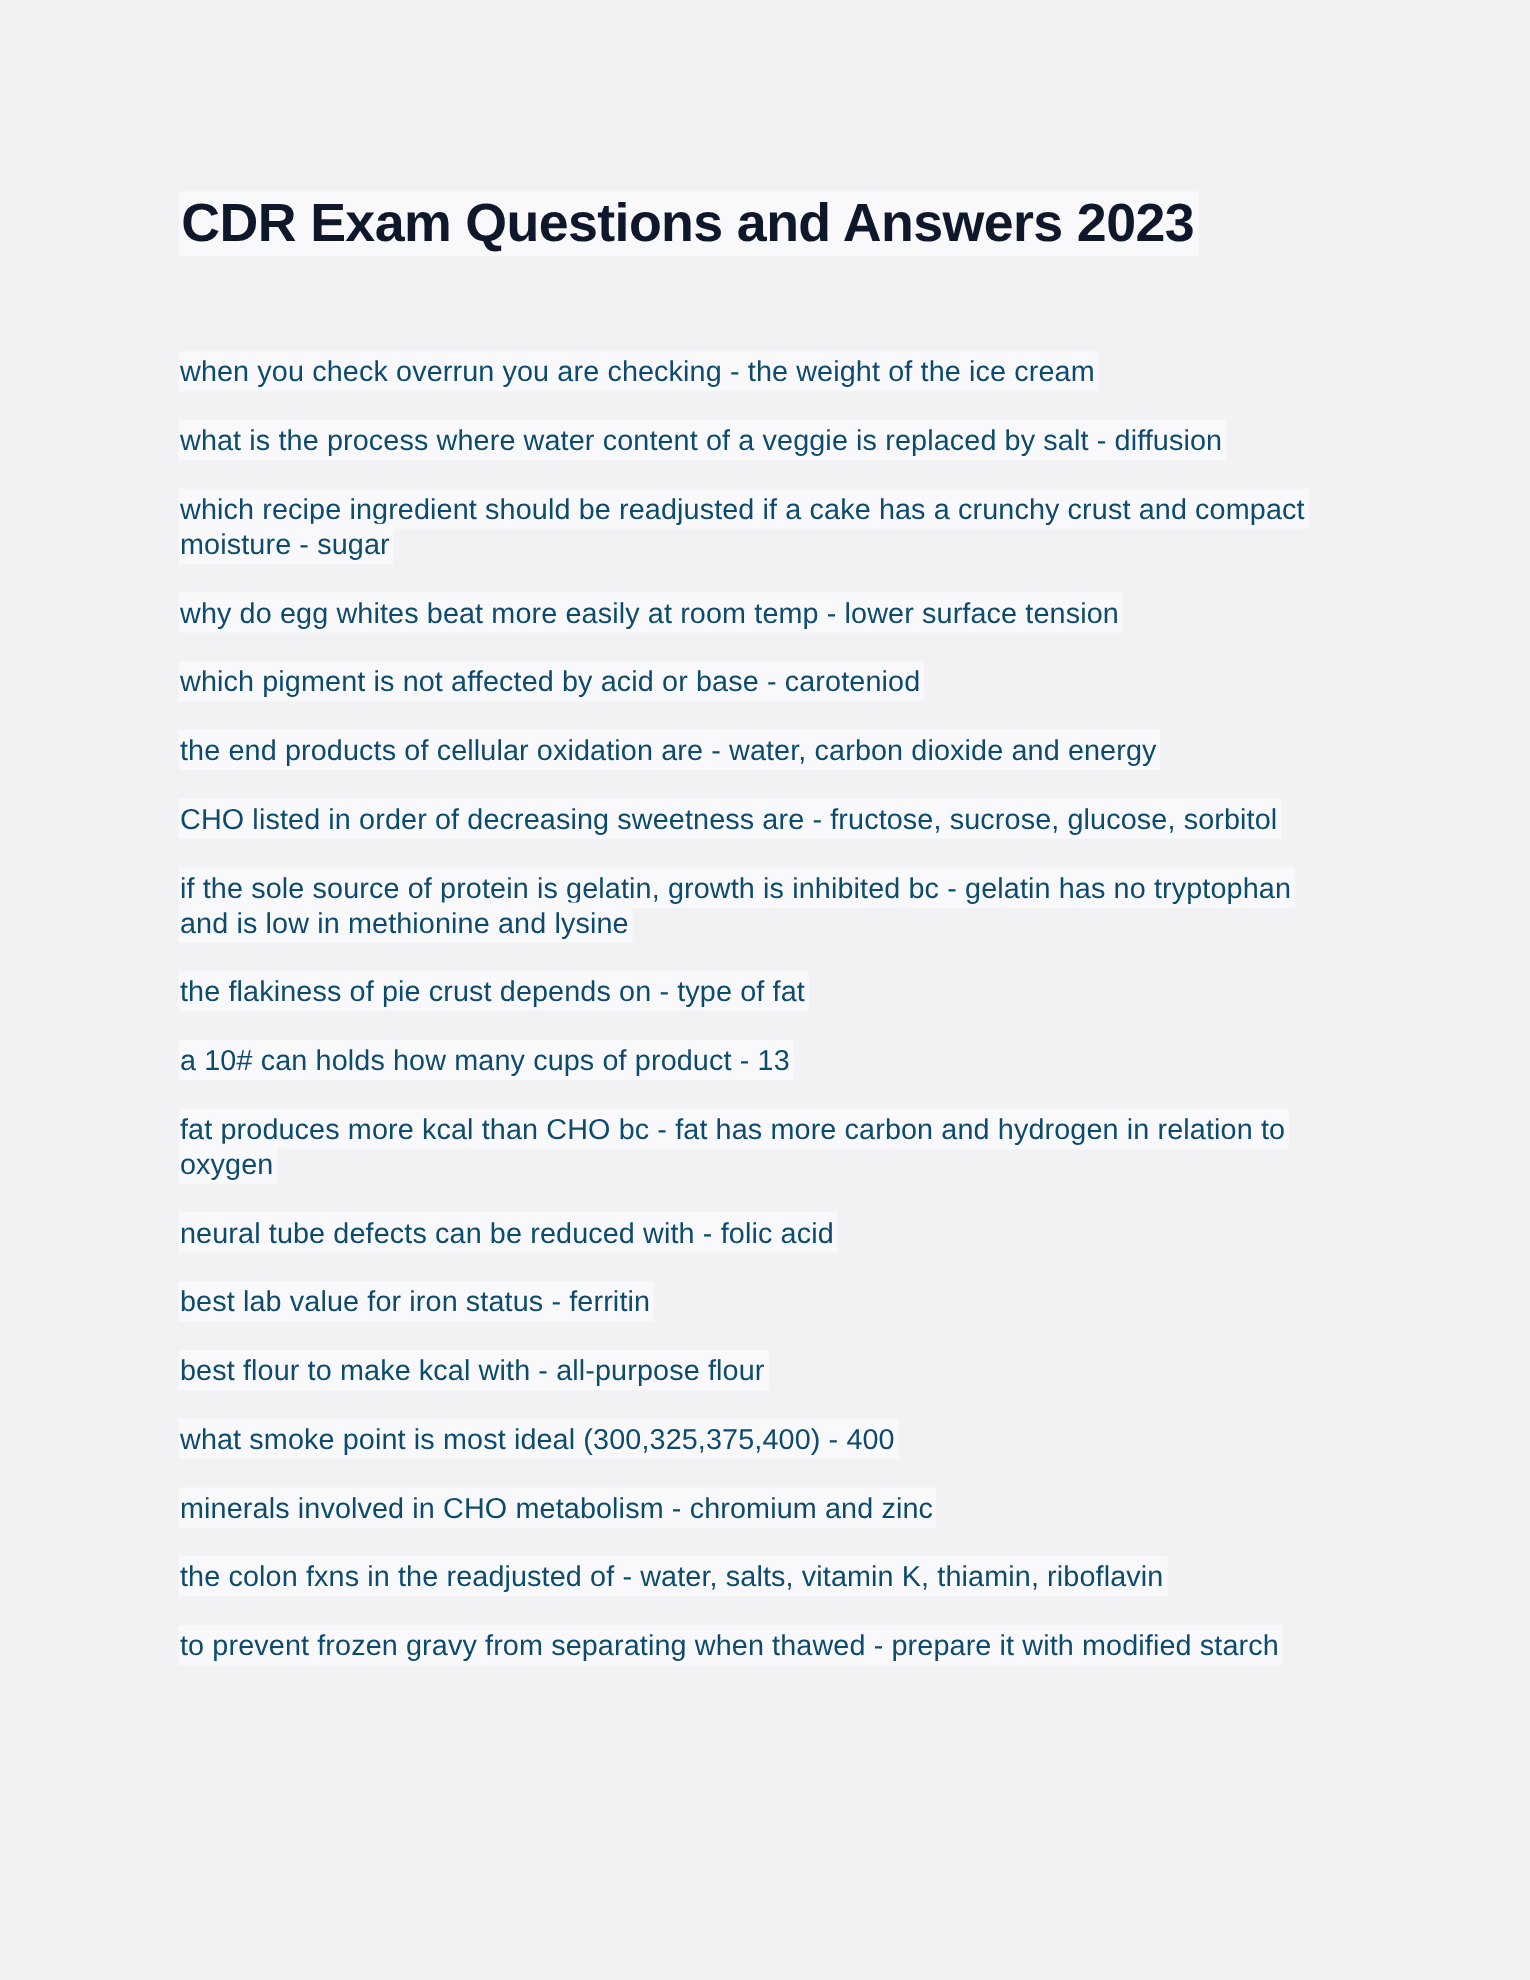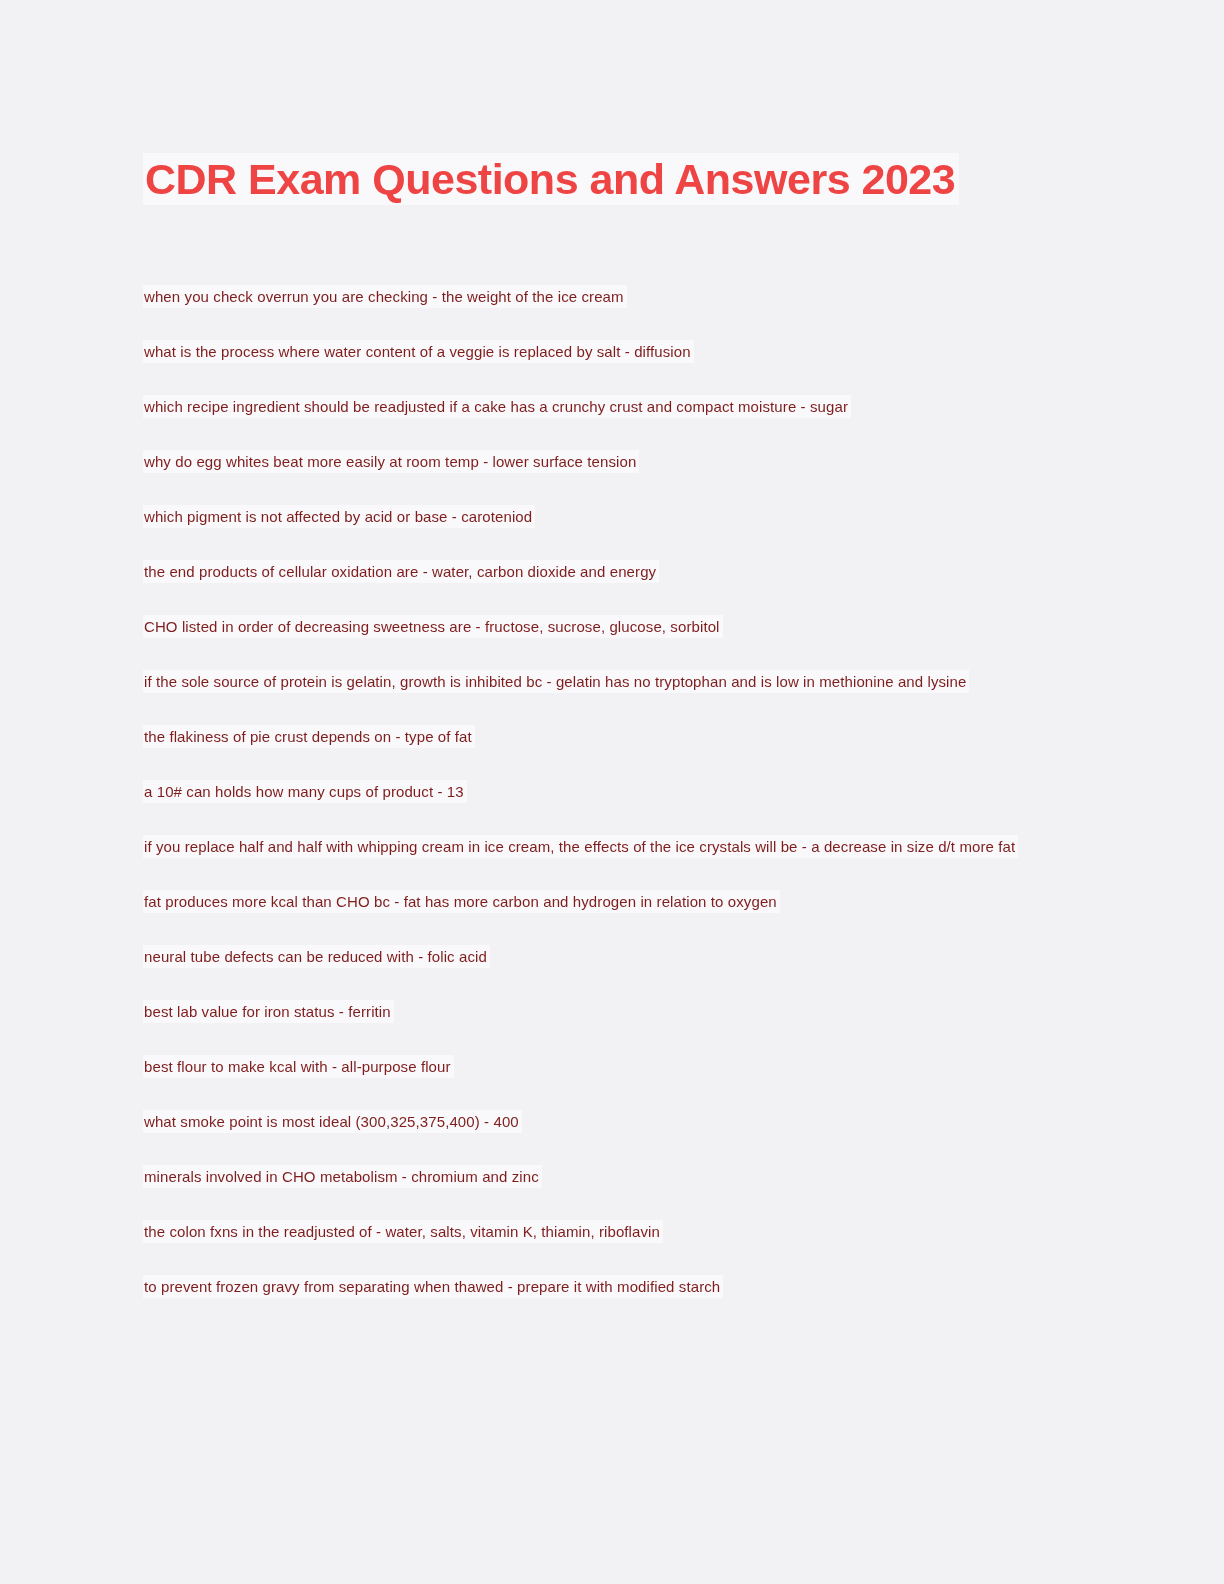--- a/index.html
+++ b/index.html
@@ -19,31 +19,31 @@
     padding: 155px 0 0 143px;
     width: 928px;
   }
   h1.doc-title {
     margin: 0 0 80px 0;
     font-family: "Liberation Sans", sans-serif;
     font-weight: 700;
     font-size: 43px;
     line-height: 48px;
     letter-spacing: -0.5px;
-    color: #ef4444;
+    color: #0f172a;
   }
   h1.doc-title .hl {
     background: #f9f9fb;
     padding: 2px 4px 2px 2px;
   }
   p.qa-line {
     margin: 0 0 27px 0;
-    font-size: 15px;
+    font-size: 23px;
     line-height: 28px;
-    color: #7f1d1d;
+    color: #0c4a6e;
     letter-spacing: 0.1px;
   }
   p.qa-line .hl {
     background: #f9f9fb;
     padding: 3px 3px 3px 1px;
     -webkit-box-decoration-break: clone;
     box-decoration-break: clone;
   }
 </style>
 </head>
@@ -56,21 +56,20 @@
     <p class="qa-line"><span class="hl">when you check overrun you are checking - the weight of the ice cream</span></p>
     <p class="qa-line"><span class="hl">what is the process where water content of a veggie is replaced by salt - diffusion</span></p>
     <p class="qa-line"><span class="hl">which recipe ingredient should be readjusted if a cake has a crunchy crust and compact moisture - sugar</span></p>
     <p class="qa-line"><span class="hl">why do egg whites beat more easily at room temp - lower surface tension</span></p>
     <p class="qa-line"><span class="hl">which pigment is not affected by acid or base - caroteniod</span></p>
     <p class="qa-line"><span class="hl">the end products of cellular oxidation are - water, carbon dioxide and energy</span></p>
     <p class="qa-line"><span class="hl">CHO listed in order of decreasing sweetness are - fructose, sucrose, glucose, sorbitol</span></p>
     <p class="qa-line"><span class="hl">if the sole source of protein is gelatin, growth is inhibited bc - gelatin has no tryptophan and is low in methionine and lysine</span></p>
     <p class="qa-line"><span class="hl">the flakiness of pie crust depends on - type of fat</span></p>
     <p class="qa-line"><span class="hl">a 10# can holds how many cups of product - 13</span></p>
-    <p class="qa-line"><span class="hl">if you replace half and half with whipping cream in ice cream, the effects of the ice crystals will be - a decrease in size d/t more fat</span></p>
     <p class="qa-line"><span class="hl">fat produces more kcal than CHO bc - fat has more carbon and hydrogen in relation to oxygen</span></p>
     <p class="qa-line"><span class="hl">neural tube defects can be reduced with - folic acid</span></p>
     <p class="qa-line"><span class="hl">best lab value for iron status - ferritin</span></p>
     <p class="qa-line"><span class="hl">best flour to make kcal with - all-purpose flour</span></p>
     <p class="qa-line"><span class="hl">what smoke point is most ideal (300,325,375,400) - 400</span></p>
     <p class="qa-line"><span class="hl">minerals involved in CHO metabolism - chromium and zinc</span></p>
     <p class="qa-line"><span class="hl">the colon fxns in the readjusted of - water, salts, vitamin K, thiamin, riboflavin</span></p>
     <p class="qa-line"><span class="hl">to prevent frozen gravy from separating when thawed - prepare it with modified starch</span></p>
   </div>
 </div>

